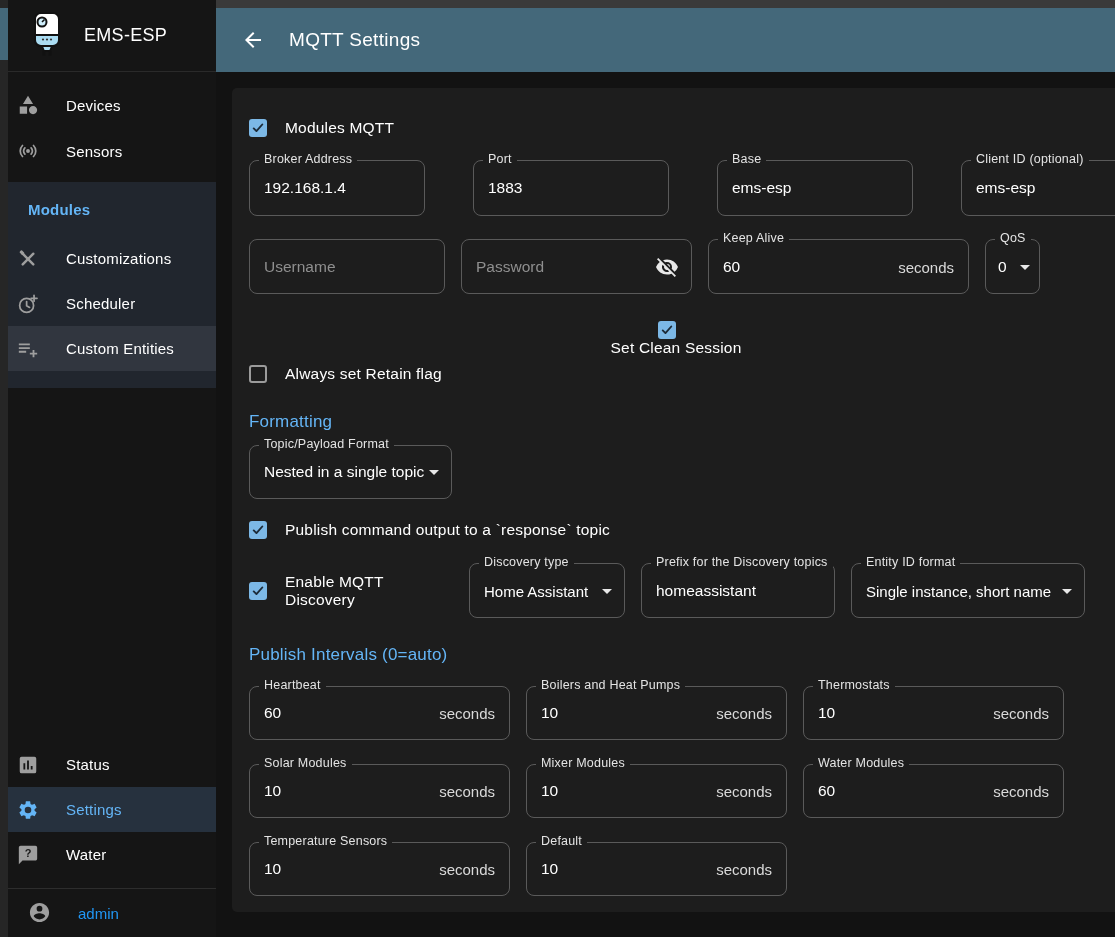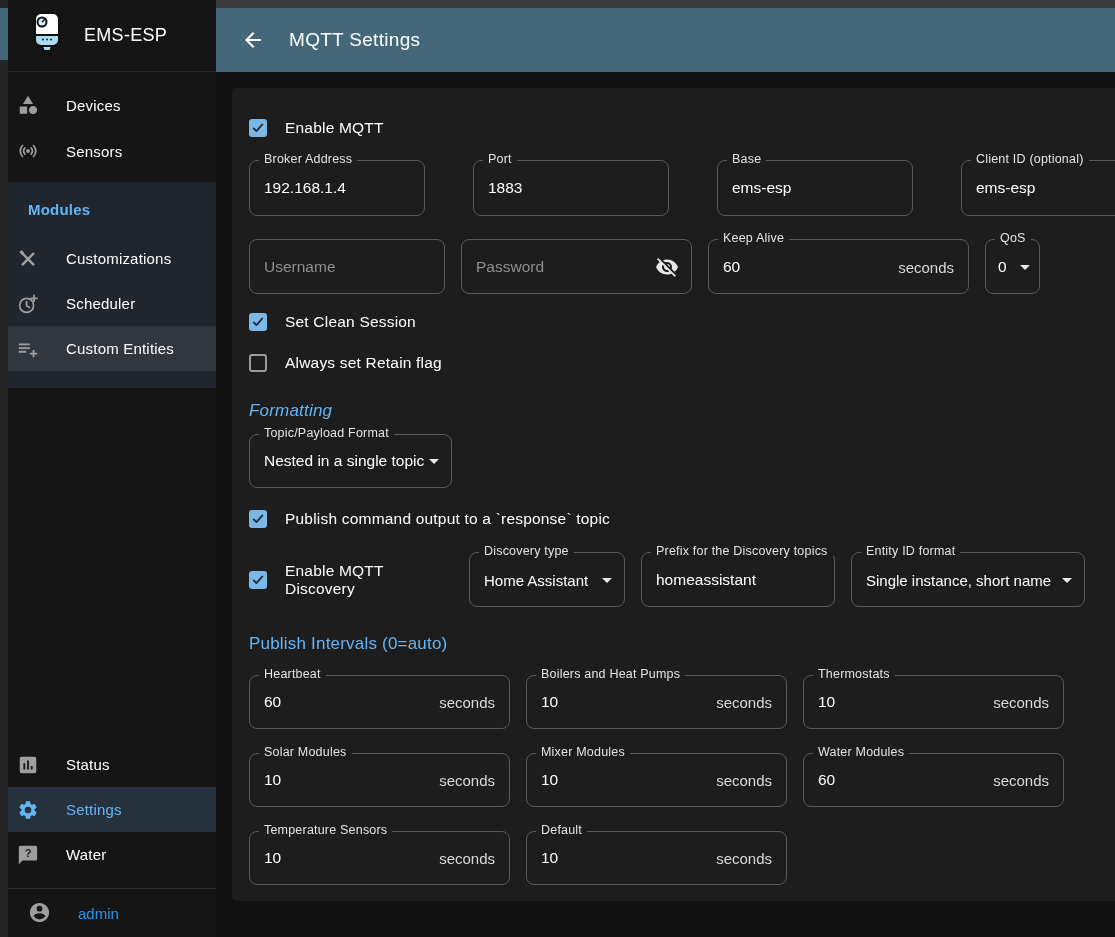--- a/index.html
+++ b/index.html
@@ -220,21 +220,21 @@
     </header>
 
     <div class="card">
 
       <div class="checkrow">
         <span class="cb checked">
           <svg width="14" height="14" viewBox="0 0 18 18" fill="none" stroke="#1c2b38" stroke-width="2.4" stroke-linecap="round" stroke-linejoin="round">
               <polyline points="3.5,9.5 7,13 14.5,4.5"></polyline>
             </svg>
         </span>
-        <span class="checklabel">Enable MQTT</span>
+        <span class="checklabel">Modules MQTT</span>
       </div>
 
       <div class="frow gap16" style="margin-top:20px;gap:32px;">
         <div class="field h56 w176">
           <span class="flabel">Broker Address</span>
           <span class="fvalue">192.168.1.4</span>
         </div>
         <div class="field h56 w196">
           <span class="flabel">Port</span>
           <span class="fvalue">1883</span>
@@ -266,34 +266,34 @@
           <span class="fvalue">60</span>
           <span class="fsuffix">seconds</span>
         </div>
         <div class="field h55 w55">
           <span class="flabel">QoS</span>
           <span class="fvalue" style="left:12px;">0</span>
           <span class="caret" style="right:9px;"></span>
         </div>
       </div>
 
-      <div class="checkrow" style="margin-top:16px;">
+      <div class="checkrow" style="margin-top:27px;flex-direction:column;">
         <span class="cb checked">
           <svg width="14" height="14" viewBox="0 0 18 18" fill="none" stroke="#1c2b38" stroke-width="2.4" stroke-linecap="round" stroke-linejoin="round">
               <polyline points="3.5,9.5 7,13 14.5,4.5"></polyline>
             </svg>
         </span>
         <span class="checklabel">Set Clean Session</span>
       </div>
       <div class="checkrow" style="margin-top:17px;">
         <span class="cb un"></span>
         <span class="checklabel">Always set Retain flag</span>
       </div>
 
-      <div class="sect" style="margin-top:26px;font-style:italic;">Formatting</div>
+      <div class="sect" style="margin-top:26px;">Formatting</div>
 
       <div class="frow" style="margin-top:12px;">
         <div class="field h54 w203">
           <span class="flabel">Topic/Payload Format</span>
           <span class="fvalue">Nested in a single topic</span>
           <span class="caret"></span>
         </div>
       </div>
 
       <div class="checkrow" style="margin-top:19px;">

